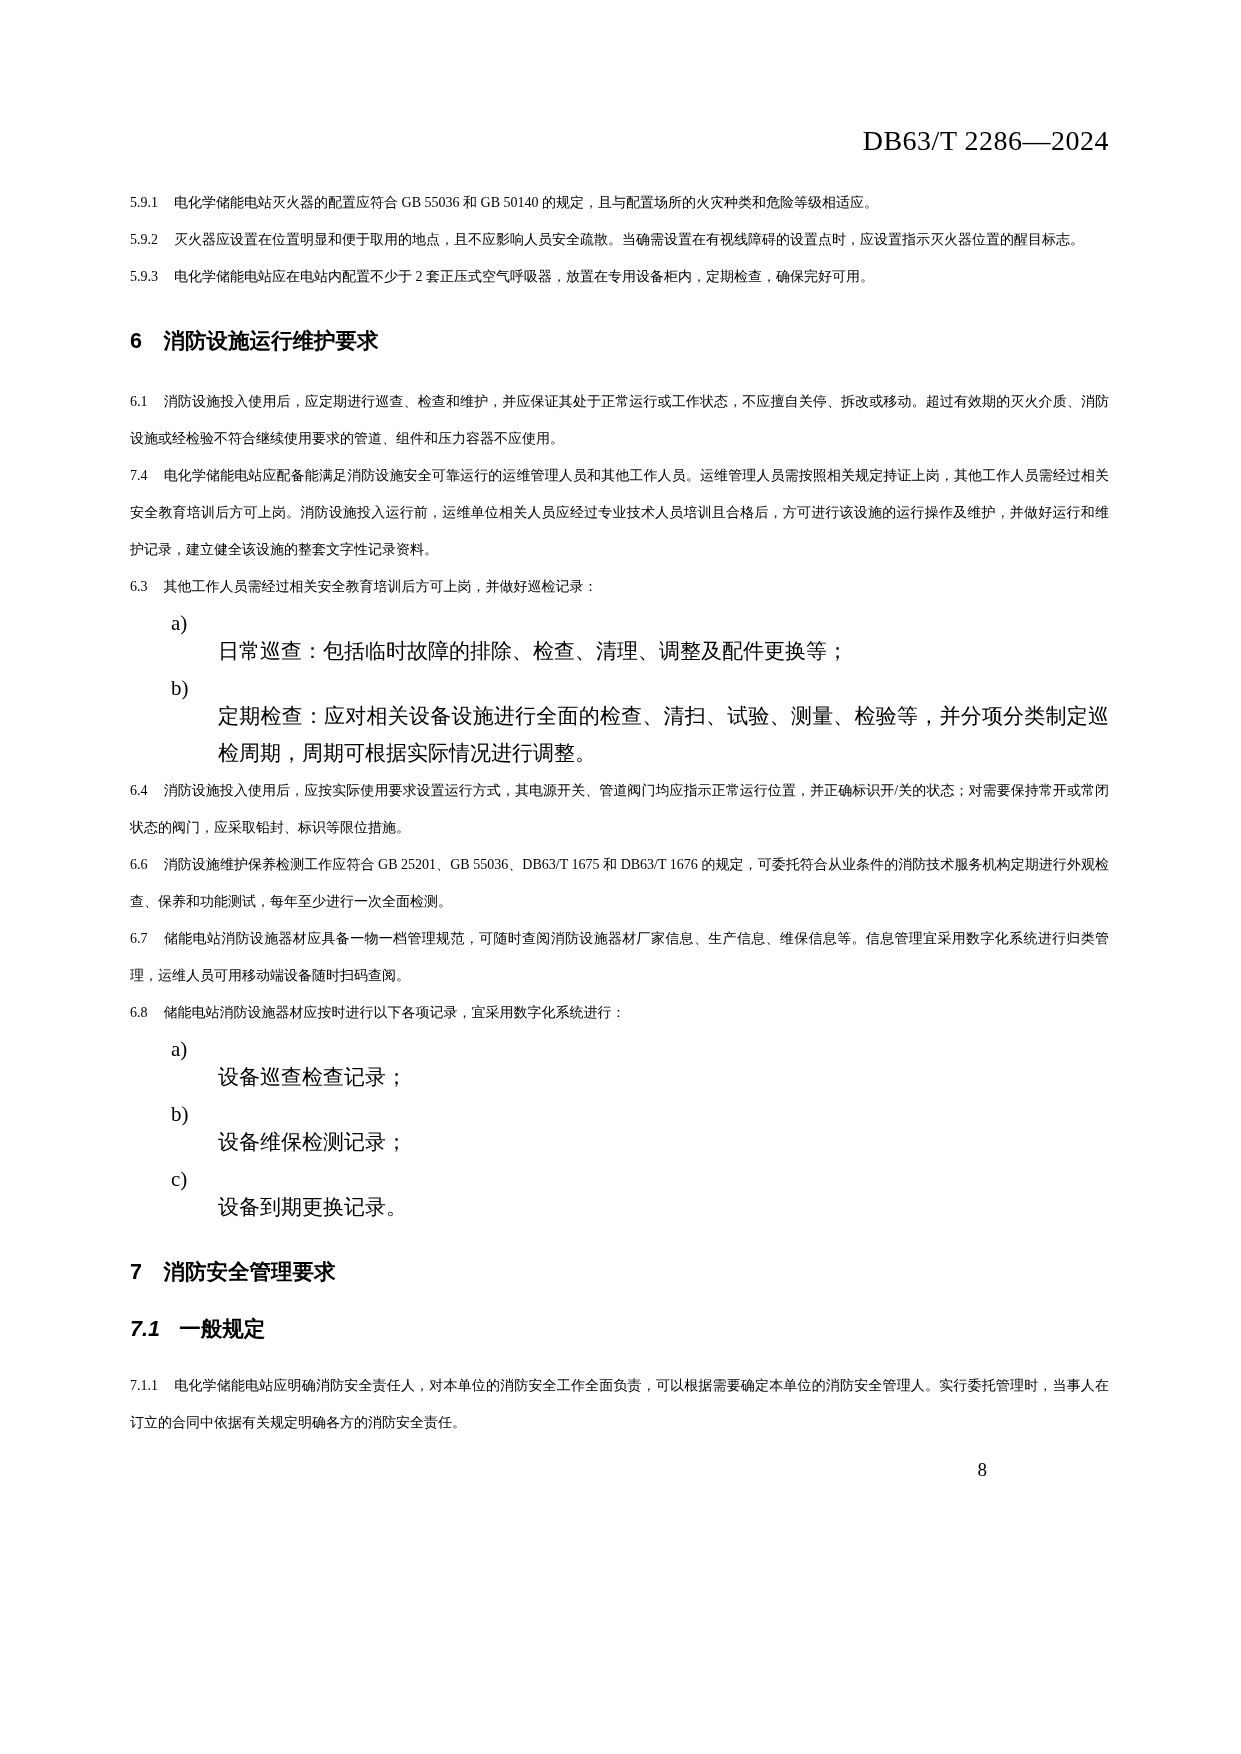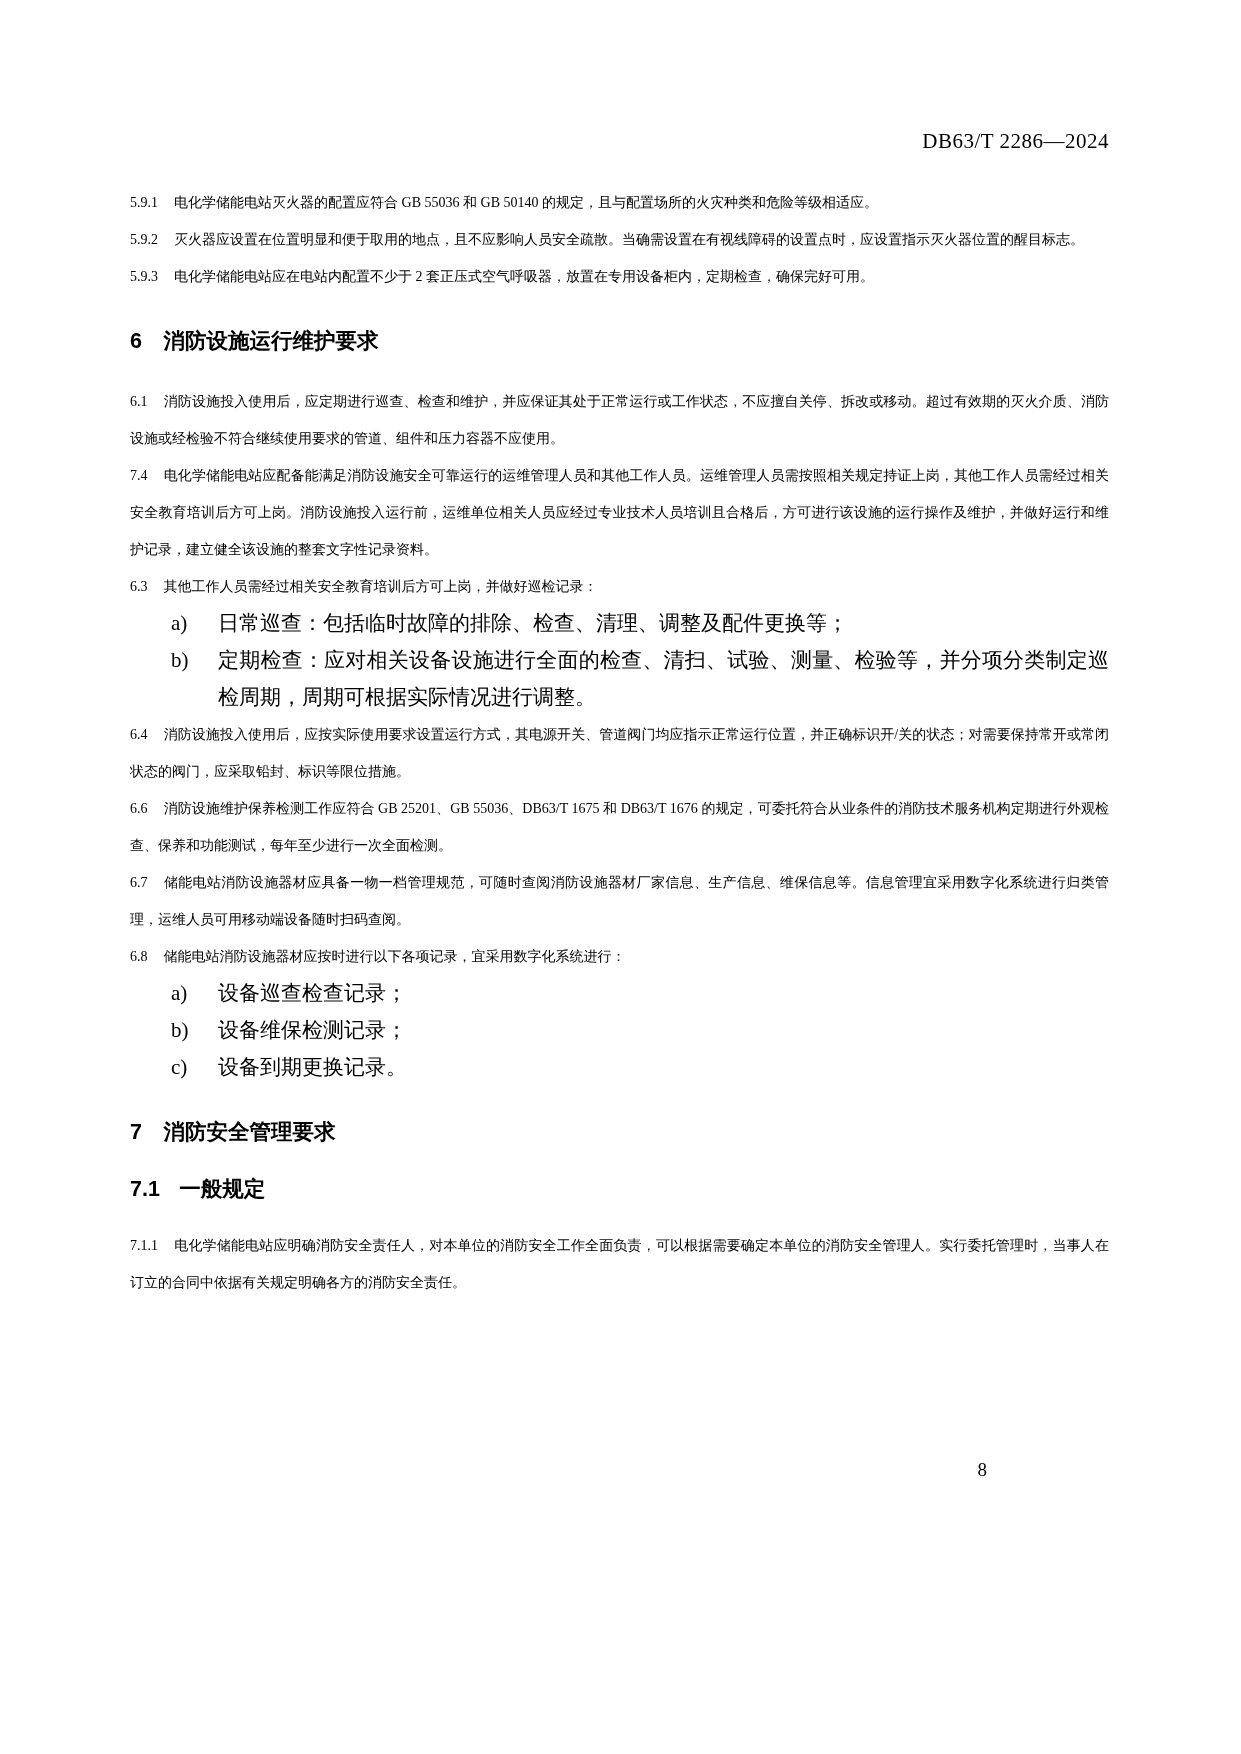--- a/index.html
+++ b/index.html
@@ -11,21 +11,21 @@
     width: 1241px;
     height: 1754px;
     margin: 0 auto;
     background: #ffffff;
     padding: 128px 132px 0 130px;
     overflow: hidden;
   }
 
   .doc-header {
     text-align: right;
-    font-size: 21px;
+    font-size: 28px;
     line-height: 26px;
     margin-bottom: 30px;
     letter-spacing: 0.5px;
   }
 
   .doc-body { width: 100%; }
 
   p.clause {
     font-size: 14px;
     line-height: 37px;
@@ -44,33 +44,34 @@
     line-height: 37px;
   }
   p.list-item > .num {
     width: 47px;
     flex-shrink: 0;
   }
   p.list-item > .txt {
     flex: 1;
     text-align: justify;
     text-justify: inter-character;
+    margin-top: 28px;
   }
 
   h2.heading1, h2.heading2 {
     font-family: "Liberation Sans", sans-serif;
     font-weight: bold;
     font-size: 21.5px;
     line-height: 30px;
     display: flex;
   }
   h2.heading1 { margin-top: 31px; margin-bottom: 27px; }
   h2.heading2 { margin-top: 25px; margin-bottom: 23px; }
   h2.heading1 > .num { margin-right: 1.0em; }
-  h2.heading2 > .num { margin-right: 0.9em; }
+  h2.heading2 > .num { margin-right: 0.9em; font-style: italic; }
 
   .doc-footer {
     position: absolute;
     top: 1458px;
     right: 254px;
     font-size: 19px;
     line-height: 24px;
   }
 </style>
 </head>

